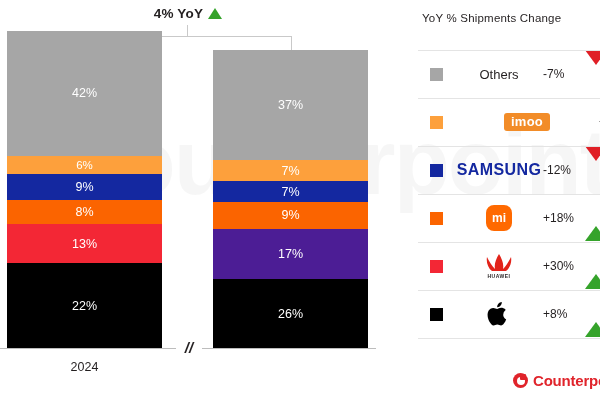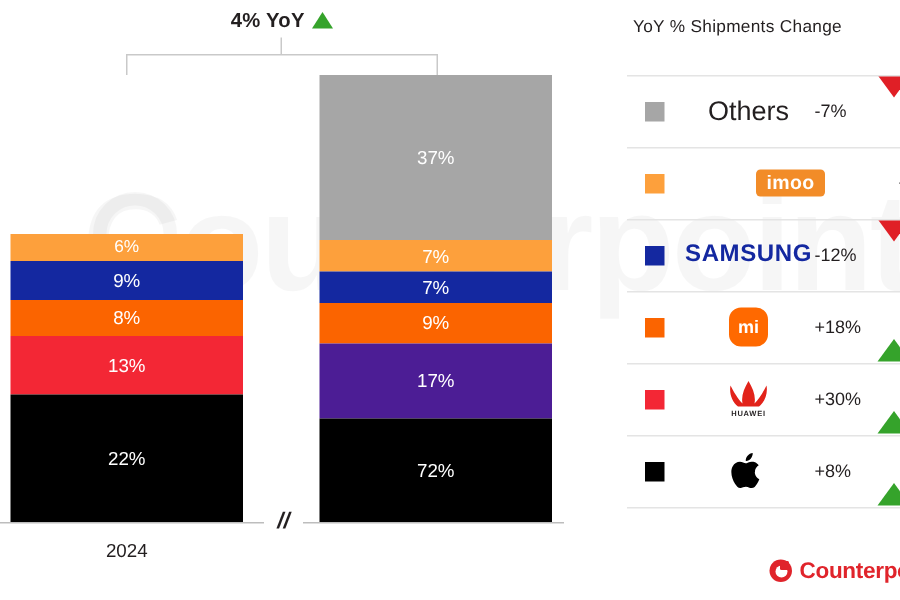--- a/index.html
+++ b/index.html
@@ -221,21 +221,21 @@
   }
   .tri-up-green {
     width: 0; height: 0;
     border-left: 11px solid transparent;
     border-right: 11px solid transparent;
     border-bottom: 15px solid #35a32b;
   }
 
   
   .brand-others {
-    font-size: 18px;
+    font-size: 13px;
     color: #231f20;
   }
   .imoo-logo {
     background: #F28C28;
     color: #ffffff;
     font-size: 13px;
     font-weight: bold;
     padding: 2px 7px 3px 7px;
     border-radius: 3px;
     letter-spacing: 0.2px;
@@ -328,20 +328,23 @@
     <div class="yoy-label">
       <span>4% YoY</span><span class="tri-up"></span>
     </div>
 
     <div class="bracket-stem"></div>
     <div class="bracket-h"></div>
     <div class="bracket-l"></div>
     <div class="bracket-r"></div>
 
     <div class="bar bar-2024" id="bar-2024">
+        <div class="seg" style="height: 125.16px; background: rgb(166, 166, 166);">
+          <span>42%</span>
+        </div>
         <div class="seg" style="height: 17.88px; background: rgb(253, 160, 60);">
           <span style="font-size: 11.5px;">6%</span>
         </div>
         <div class="seg" style="height: 26.82px; background: rgb(20, 40, 160);">
           <span>9%</span>
         </div>
         <div class="seg" style="height: 23.84px; background: rgb(251, 100, 0);">
           <span>8%</span>
         </div>
         <div class="seg" style="height: 38.74px; background: rgb(243, 39, 53);">
@@ -361,21 +364,21 @@
         <div class="seg" style="height: 20.86px; background: rgb(20, 40, 160);">
           <span>7%</span>
         </div>
         <div class="seg" style="height: 26.82px; background: rgb(251, 100, 0);">
           <span>9%</span>
         </div>
         <div class="seg" style="height: 50.66px; background: #4c1d95; text-align: right;">
           <span>17%</span>
         </div>
         <div class="seg" style="height: 68.54px; background: rgb(0, 0, 0);">
-          <span>72%</span>
+          <span>26%</span>
         </div>
       </div>
 
     <div class="axis"></div>
     <div class="axis-break">//</div>
 
     <div class="xtick xtick-2024">2024</div>
   </div>
 
   <div class="legend-panel">

